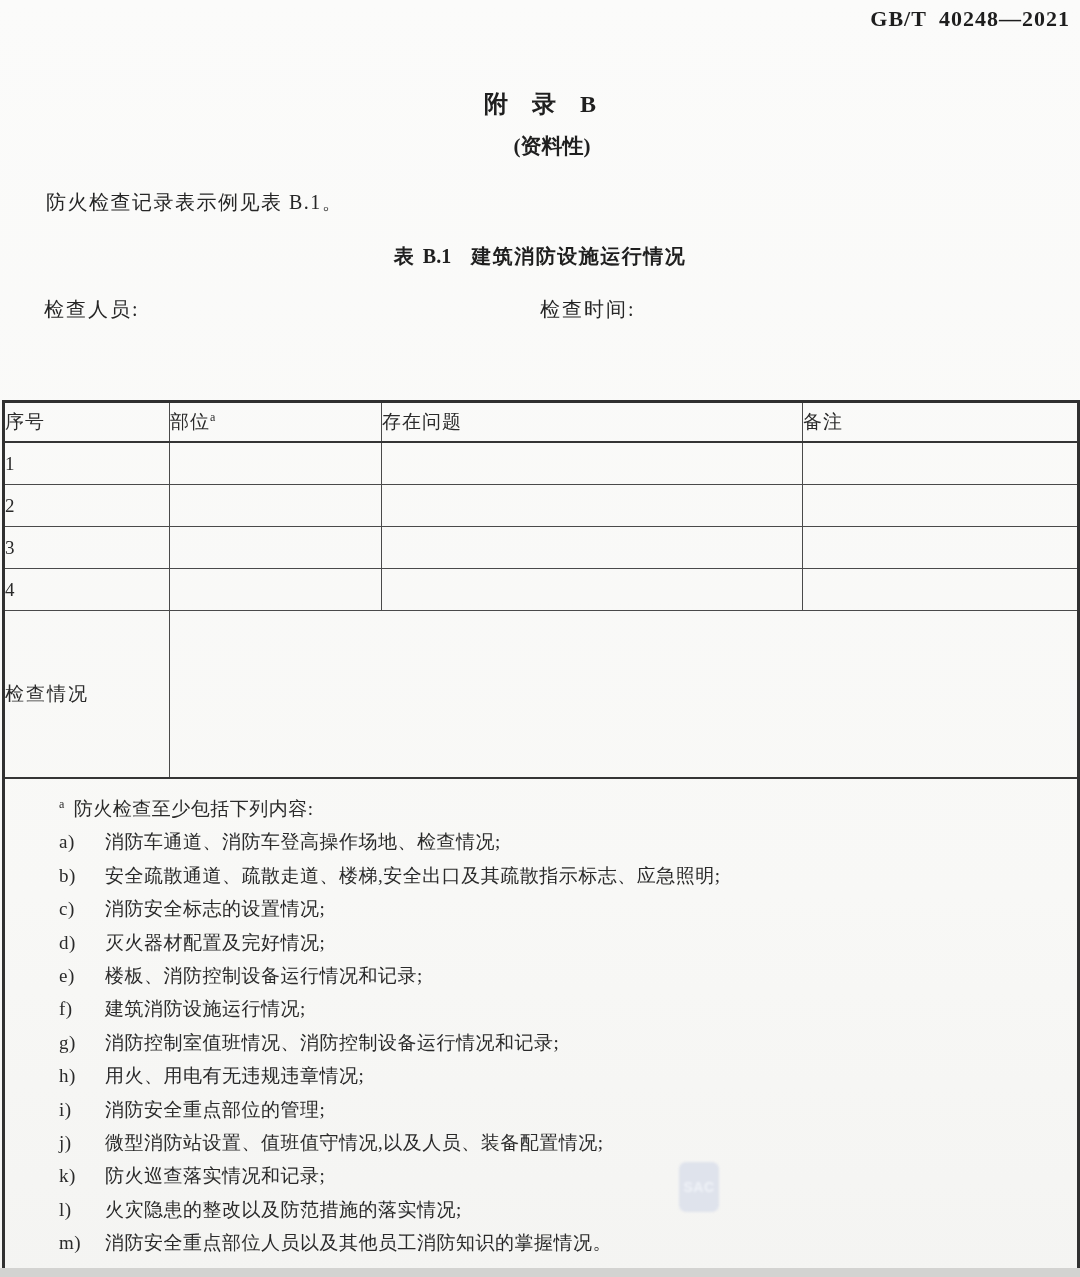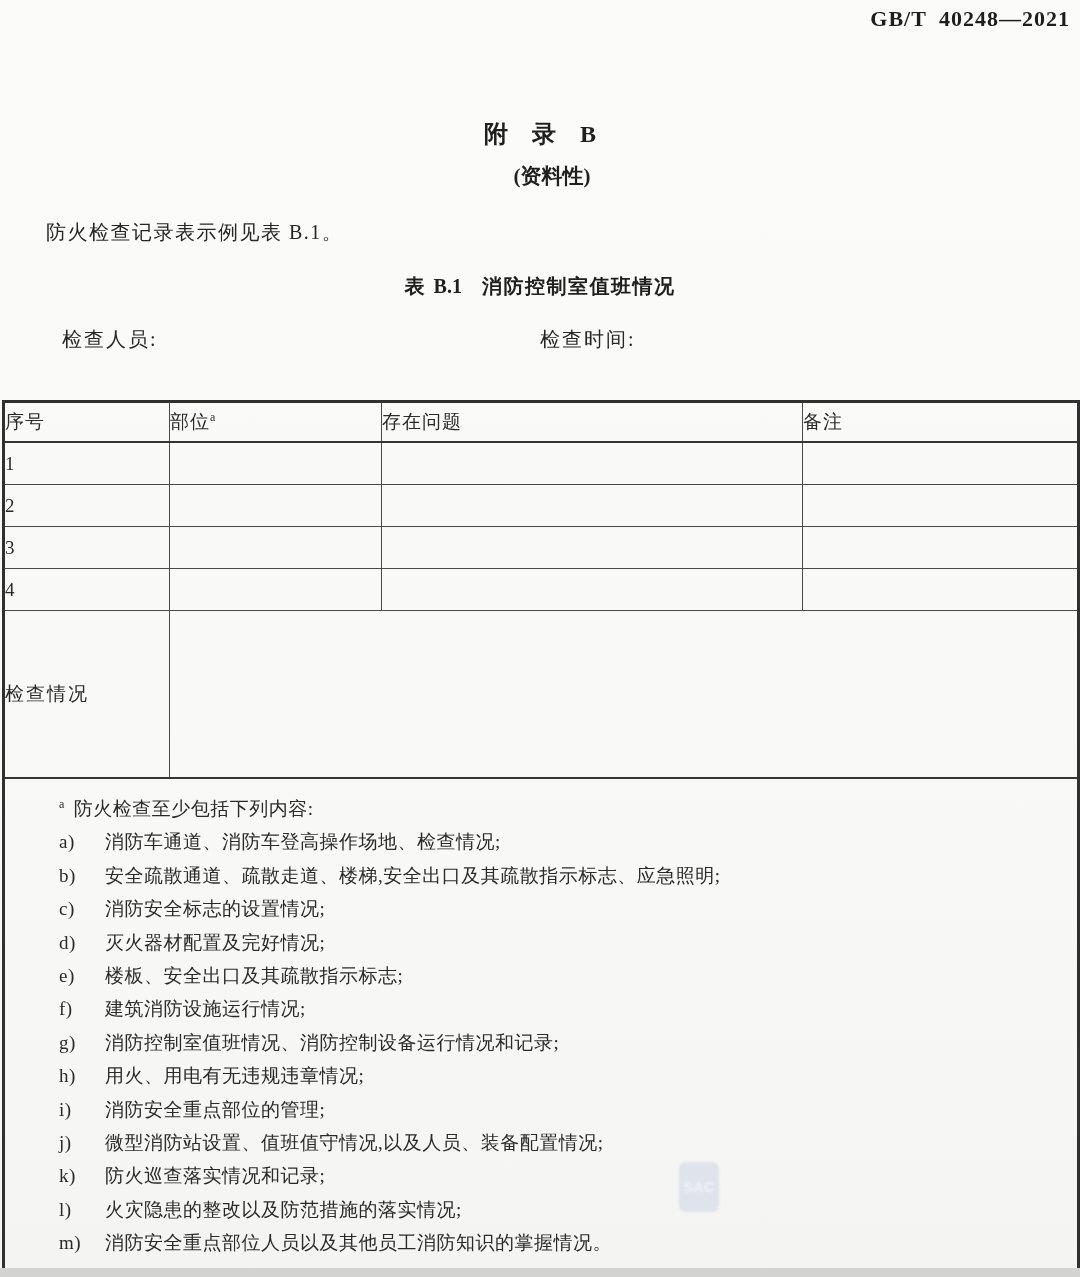--- a/index.html
+++ b/index.html
@@ -14,30 +14,30 @@
     position:absolute;left:0;top:0;
     width:1080px;height:1277px;
     background:linear-gradient(180deg,#fbfbfa 0%,#f8f8f6 70%,#f4f4f2 100%);
   }
   .doc-number{
     position:absolute;top:6px;right:10px;
     font-size:22px;font-weight:bold;
     letter-spacing:1px;word-spacing:6px;
     color:#1e1e1e;
   }
-  .title-block{padding-top:118px;text-align:center;}
+  .title-block{padding-top:88px;text-align:center;}
   .appendix-title{font-size:24px;font-weight:bold;word-spacing:18px;color:#1f1f1f;}
   .appendix-subtitle{font-size:21px;font-weight:bold;margin-top:12px;color:#1f1f1f;margin-left:24px;}
   .appendix-heading{font-size:22px;font-weight:bold;margin-top:10px;letter-spacing:2px;color:#1f1f1f;}
   .intro{margin:29px 0 0 46px;font-size:20px;letter-spacing:1.5px;}
   .caption{ text-align:center;margin-top:27px;font-size:20px;font-weight:bold;color:#1f1f1f;}
   .caption .cap-label{margin-right:20px;word-spacing:4px;}
   .caption .cap-title{letter-spacing:1.5px;}
   .form-labels{position:relative;height:28px;margin-top:26px;font-size:20px;}
-  .form-labels .inspector{position:absolute;left:62px;letter-spacing:2px;}
+  .form-labels .inspector{position:absolute;left:44px;letter-spacing:2px;}
   .form-labels .time{position:absolute;left:540px;letter-spacing:2px;}
 
   table.insp-table{
     position:absolute;left:2px;top:400px;
     width:1075px;border-collapse:collapse;table-layout:fixed;
     border:3px solid #303030;
     font-size:19px;
   }
   .insp-table th,.insp-table td{
     border:1px solid #4a4a4a;
@@ -82,21 +82,21 @@
   <div class="doc-number">GB/T 40248—2021</div>
 
   <div class="title-block">
     <div class="appendix-title">附 录 B</div>
     <div class="appendix-subtitle">(资料性)</div>
   </div>
 
   <p class="intro">防火检查记录表示例见表 B.1。</p>
 
   <div class="caption">
-    <span class="cap-label">表 B.1</span><span class="cap-title">消防控制室值班情况</span>
+    <span class="cap-label">表 B.1</span><span class="cap-title">建筑消防设施运行情况</span>
   </div>
 
   <div class="form-labels">
     <span class="inspector">检查人员:</span>
     <span class="time">检查时间:</span>
   </div>
 
   <table class="insp-table">
     <colgroup>
       <col style="width:166px">
@@ -141,21 +141,21 @@
         <td class="situation-label">检查情况</td>
         <td colspan="3"></td>
       </tr>
       <tr>
         <td colspan="4" class="footnote-cell">
           <div class="fn-line fn-head"><sup>a</sup><span class="fn-head-text">防火检查至少包括下列内容:</span></div>
           <div class="fn-line"><span class="fn-letter">a)</span><span>消防车通道、消防车登高操作场地、检查情况;</span></div>
           <div class="fn-line"><span class="fn-letter">b)</span><span>安全疏散通道、疏散走道、楼梯,安全出口及其疏散指示标志、应急照明;</span></div>
           <div class="fn-line"><span class="fn-letter">c)</span><span>消防安全标志的设置情况;</span></div>
           <div class="fn-line"><span class="fn-letter">d)</span><span>灭火器材配置及完好情况;</span></div>
-          <div class="fn-line"><span class="fn-letter">e)</span><span>楼板、安全出口及其疏散指示标志;</span></div>
+          <div class="fn-line"><span class="fn-letter">e)</span><span>楼板、消防控制设备运行情况和记录;</span></div>
           <div class="fn-line"><span class="fn-letter">f)</span><span>建筑消防设施运行情况;</span></div>
           <div class="fn-line"><span class="fn-letter">g)</span><span>消防控制室值班情况、消防控制设备运行情况和记录;</span></div>
           <div class="fn-line"><span class="fn-letter">h)</span><span>用火、用电有无违规违章情况;</span></div>
           <div class="fn-line"><span class="fn-letter">i)</span><span>消防安全重点部位的管理;</span></div>
           <div class="fn-line"><span class="fn-letter">j)</span><span>微型消防站设置、值班值守情况,以及人员、装备配置情况;</span></div>
           <div class="fn-line"><span class="fn-letter">k)</span><span>防火巡查落实情况和记录;</span></div>
           <div class="fn-line"><span class="fn-letter">l)</span><span>火灾隐患的整改以及防范措施的落实情况;</span></div>
           <div class="fn-line"><span class="fn-letter">m)</span><span>消防安全重点部位人员以及其他员工消防知识的掌握情况。</span></div>
         </td>
       </tr>

